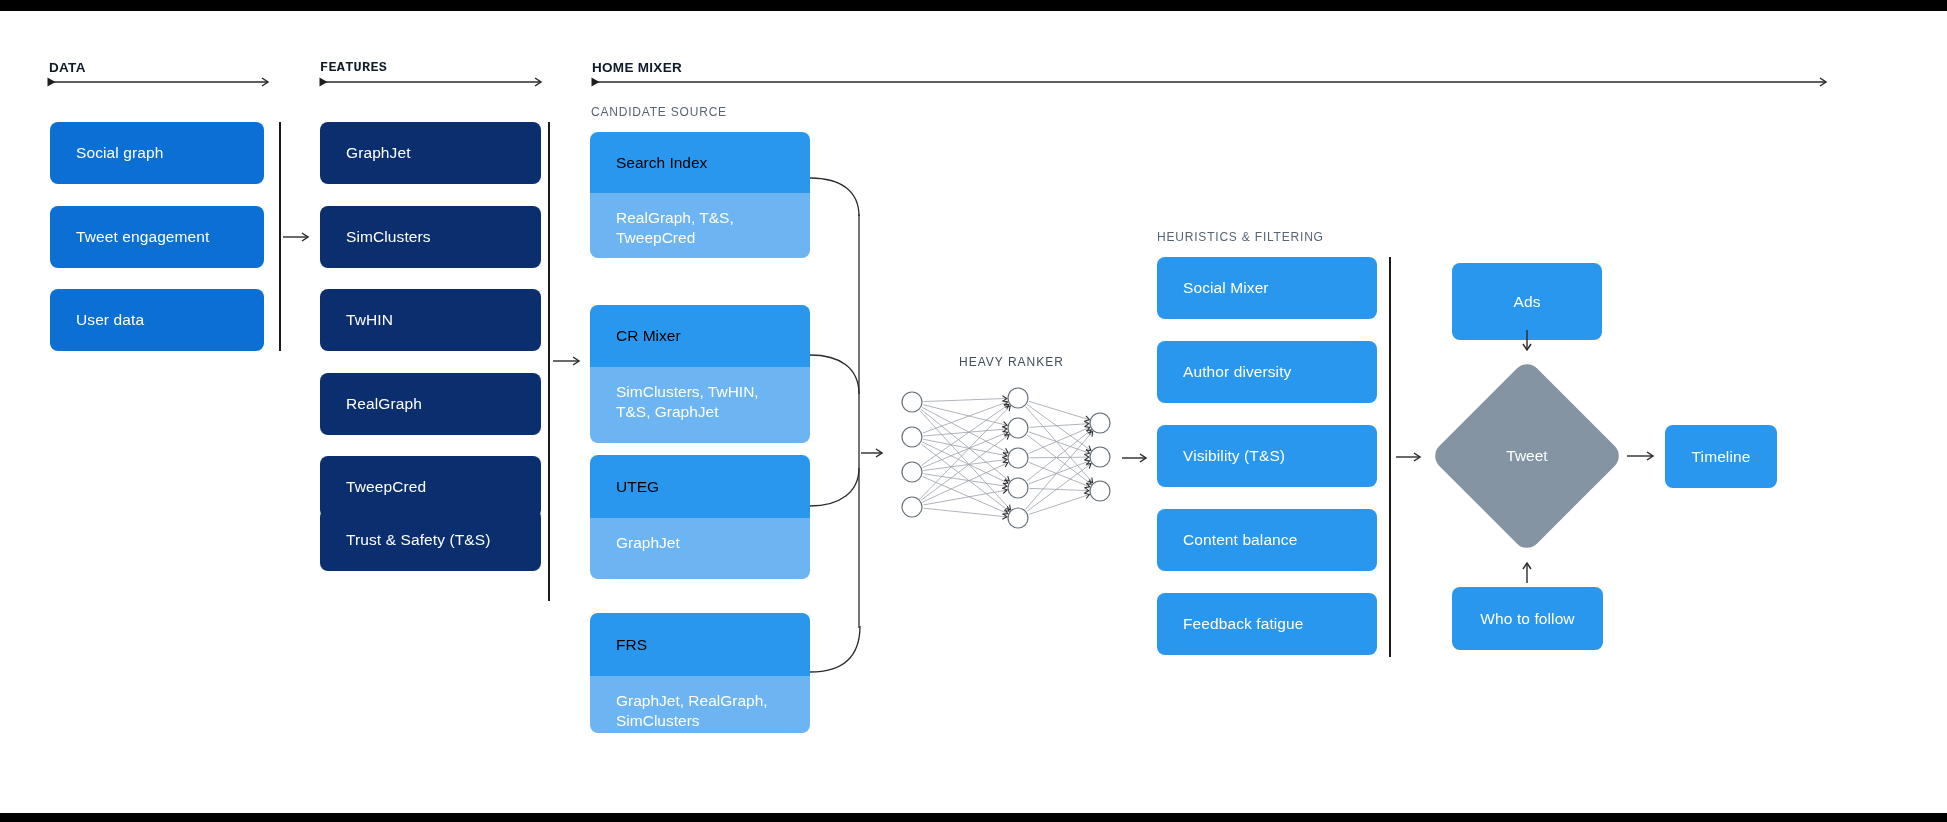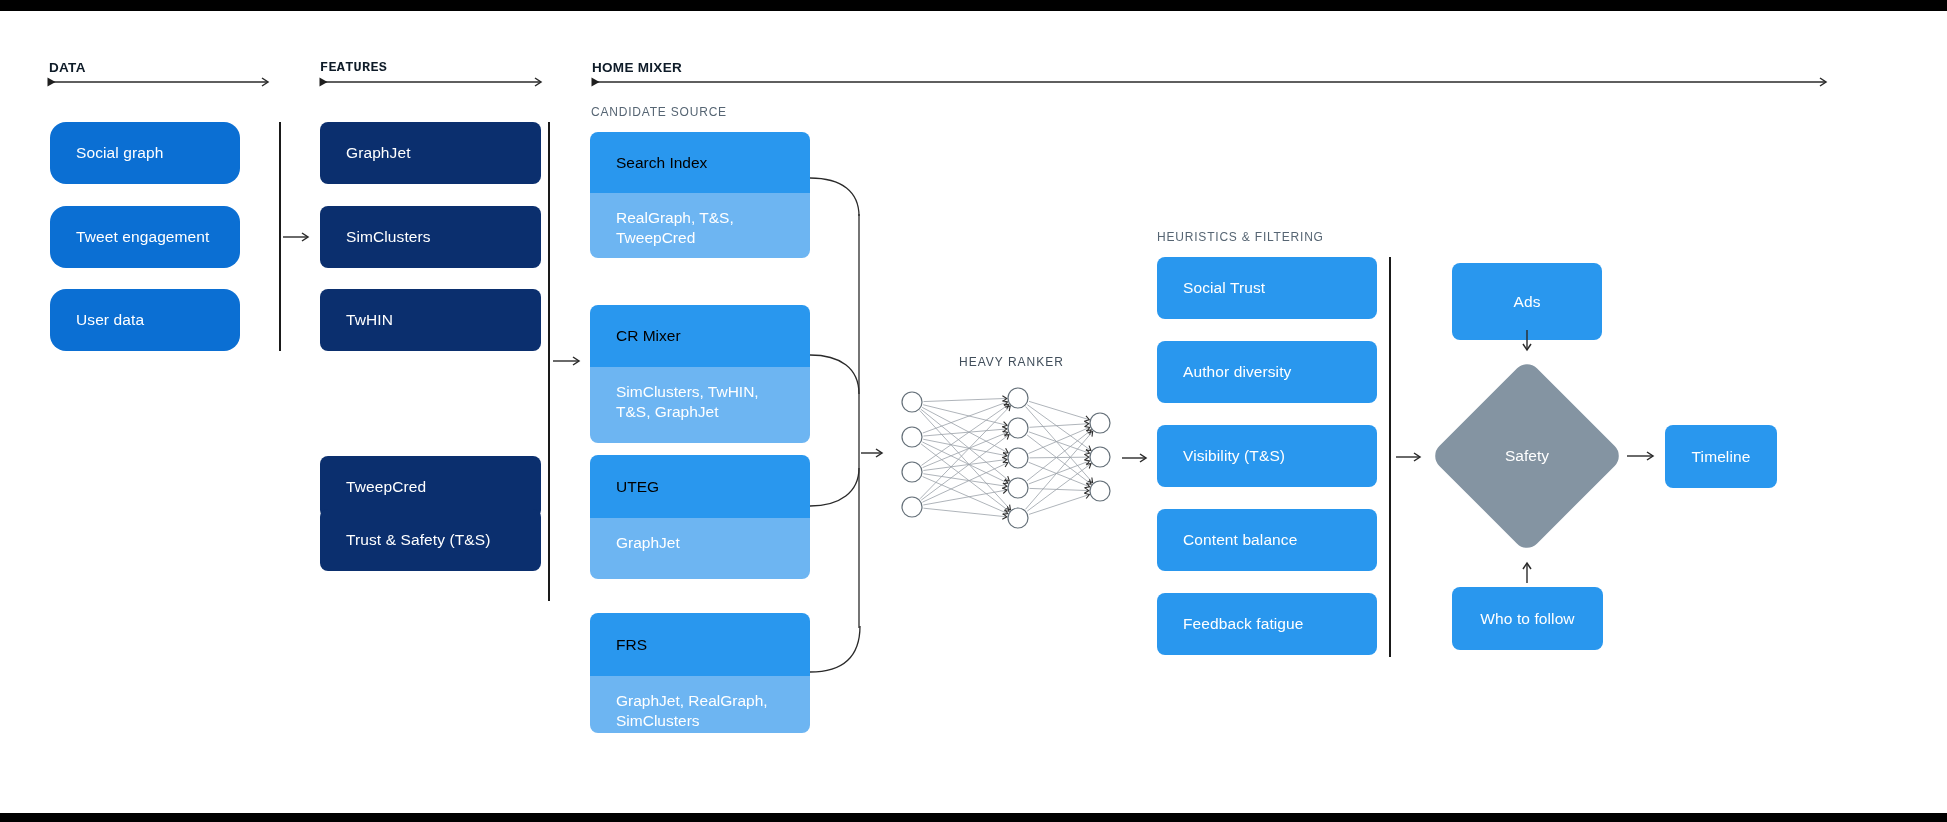--- a/index.html
+++ b/index.html
@@ -7,21 +7,21 @@
          font-family:"Liberation Sans",sans-serif;}
   .bar{position:absolute;left:0;width:1947px;background:#000;}
   .bar.top{top:0;height:11px;}
   .bar.bottom{top:813px;height:9px;}
 
   .colhead{position:absolute;font-size:13.5px;font-weight:bold;color:#0e1b28;letter-spacing:.3px;}
   .subhead{position:absolute;font-size:12px;font-weight:500;color:#566573;letter-spacing:.8px;}
 
   .box{position:absolute;border-radius:8px;color:#fff;display:flex;align-items:center;
        padding:0 26px;box-sizing:border-box;font-size:15.5px;font-weight:500;letter-spacing:.1px;}
-  .data-box{left:50px;width:190px;height:62px;background:#0b6fd3;border-radius:16px;}
+  .data-box{left:50px;width:214px;height:62px;background:#0b6fd3;}
   .feat-box{left:320px;width:221px;height:62px;background:#0b2f6e;}
   .heur-box{left:1157px;width:220px;height:62px;background:#2997ee;}
 
   .cand{position:absolute;left:590px;width:220px;border-radius:8px;overflow:hidden;}
   .cand .top{background:#2997ee;color:#000000;display:flex;align-items:center;
              padding:0 26px;box-sizing:border-box;font-size:15.5px;font-weight:500;}
   .cand .sub{background:#6db5f2;color:#fff;padding:15px 26px 0 26px;box-sizing:border-box;
              font-size:15.5px;font-weight:500;line-height:1.32;}
 
   .bright-box{background:#2997ee;justify-content:center;padding:0 8px;text-align:center;}
@@ -48,49 +48,50 @@
   <div class="subhead" style="left:959px;top:355px;color:#414e5b;letter-spacing:1px;">HEAVY RANKER</div>
   <div class="subhead" style="left:1157px;top:230px;">HEURISTICS &amp; FILTERING</div>
 
   <div class="box data-box" style="top:122px;">Social graph</div>
   <div class="box data-box" style="top:206px;">Tweet engagement</div>
   <div class="box data-box" style="top:289px;">User data</div>
 
   <div class="box feat-box" style="top:122px;">GraphJet</div>
   <div class="box feat-box" style="top:206px;">SimClusters</div>
   <div class="box feat-box" style="top:289px;">TwHIN</div>
+  <div class="box feat-box" style="top:373px;">RealGraph</div>
   <div class="box feat-box" style="top:456px;">TweepCred</div>
   <div class="box feat-box" style="top:509px;">Trust &amp; Safety (T&amp;S)</div>
 
   <div class="cand" style="top:132px;">
     <div class="top" style="height:61px;">Search Index</div>
     <div class="sub" style="height:65px;">RealGraph, T&amp;S, TweepCred</div>
   </div>
   <div class="cand" style="top:305px;">
     <div class="top" style="height:62px;">CR Mixer</div>
     <div class="sub" style="height:76px;">SimClusters, TwHIN, T&amp;S, GraphJet</div>
   </div>
   <div class="cand" style="top:455px;">
     <div class="top" style="height:63px;">UTEG</div>
     <div class="sub" style="height:61px;">GraphJet</div>
   </div>
   <div class="cand" style="top:613px;">
     <div class="top" style="height:63px;">FRS</div>
     <div class="sub" style="height:57px;">GraphJet, RealGraph, SimClusters</div>
   </div>
 
-  <div class="box heur-box" style="top:257px;">Social Trust</div>
+  <div class="box heur-box" style="top:257px;">Social Mixer</div>
   <div class="box heur-box" style="top:341px;">Author diversity</div>
   <div class="box heur-box" style="top:425px;">Visibility (T&amp;S)</div>
   <div class="box heur-box" style="top:509px;">Content balance</div>
   <div class="box heur-box" style="top:593px;">Feedback fatigue</div>
 
   <div class="box bright-box" style="left:1452px;top:263px;width:150px;height:77px;">Ads</div>
   <div class="diamond"></div>
-  <div class="diamond-label">Safety</div>
+  <div class="diamond-label">Tweet</div>
   <div class="box bright-box" style="left:1452px;top:587px;width:151px;height:63px;">Who to follow</div>
   <div class="box bright-box" style="left:1665px;top:425px;width:112px;height:63px;">Timeline</div>
 
   <svg class="overlay" width="1947" height="822" viewBox="0 0 1947 822">
     <defs>
       <marker id="arrow" markerUnits="userSpaceOnUse" viewBox="0 0 12 12" markerWidth="12" markerHeight="12" refX="8" refY="6" orient="auto">
         <path d="M2,2 L8,6 L2,10" fill="none" stroke="#2a2a2a" stroke-width="1.5"></path>
       </marker>
       <marker id="tri" markerUnits="userSpaceOnUse" viewBox="0 0 10 12" markerWidth="10" markerHeight="12" refX="1.5" refY="6" orient="auto">
         <path d="M1,1.5 L9,6 L1,10.5 Z" fill="#1f1f1f"></path>

